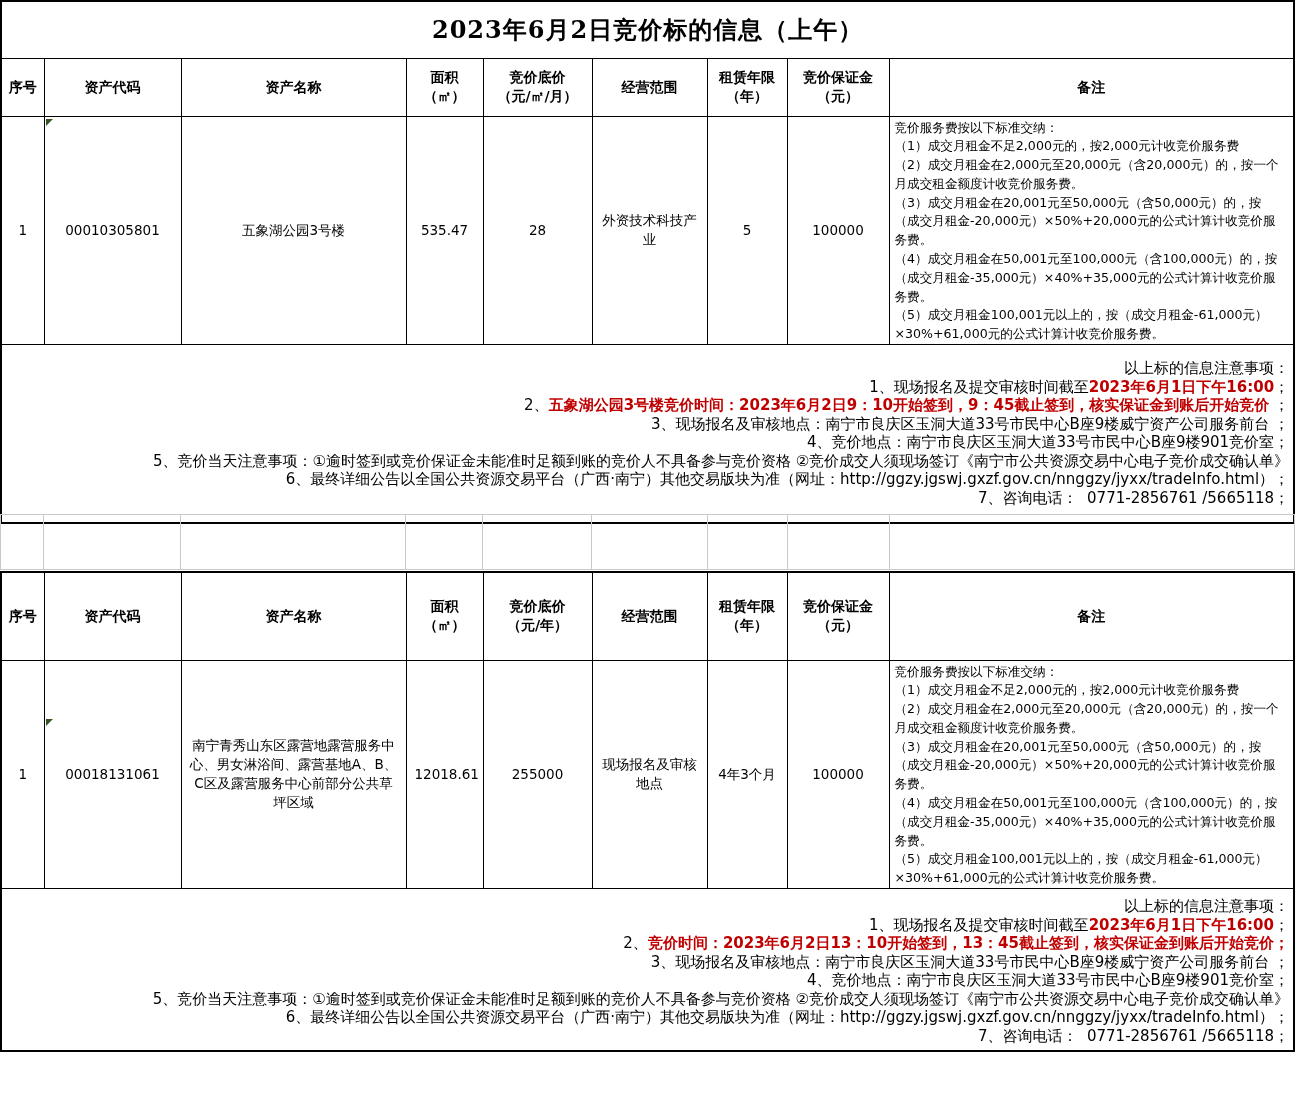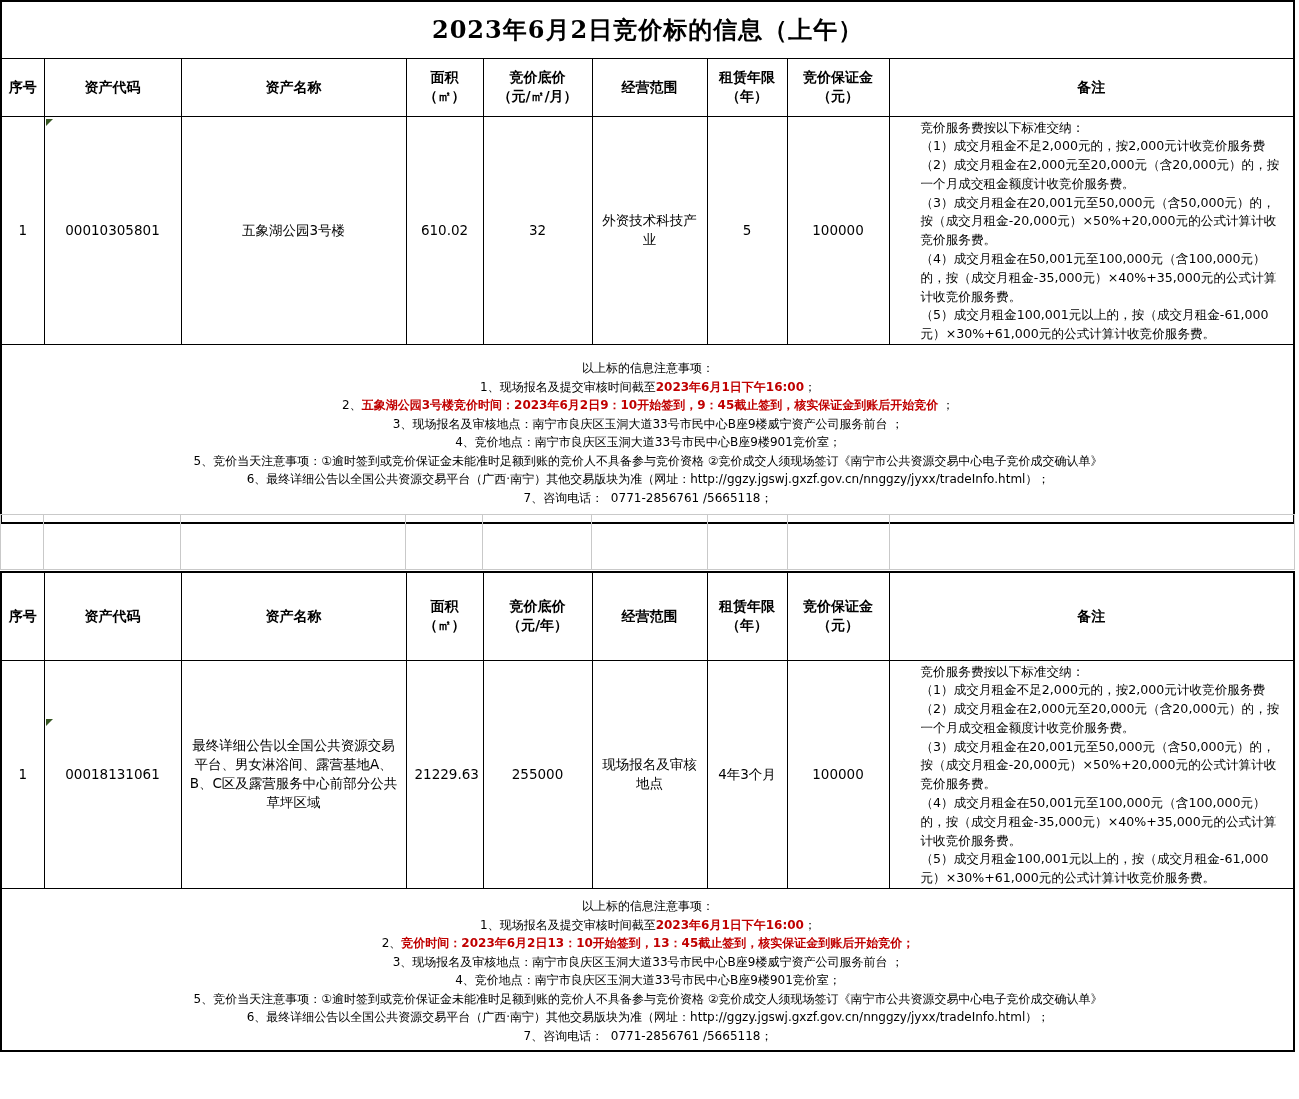--- a/index.html
+++ b/index.html
@@ -10,26 +10,26 @@
   table.sheet { position:absolute; left:0; border-collapse:collapse; table-layout:fixed;
     border:2px solid #000; width:1295px; }
   table.sheet td, table.sheet th { border:1px solid #000; overflow:hidden; }
   td.title-cell { text-align:center; font-weight:bold; font-size:24px;
     font-family:"DejaVu Serif", serif; letter-spacing:1px; border-bottom:1px solid #000; }
   th.colhead { font-size:14px; font-weight:bold; text-align:center; white-space:pre-line;
     vertical-align:middle; line-height:19px; padding:0 2px; }
   td.dcell { font-size:13.5px; text-align:center; vertical-align:middle; line-height:19px; padding:0 8px; }
   td.remarks-cell { font-size:12.6px; text-align:left; vertical-align:top;
     line-height:18.8px; padding:2px 10px 0 5px; }
-  td.notes-cell { font-size:12px; text-align:center; vertical-align:top;
+  td.notes-cell { font-size:15px; text-align:right; vertical-align:top;
     line-height:18.5px; padding:14px 4px 0 5px; }
   td.notes-cell.t2 { padding-top:8px; }
   .nline { white-space:pre-wrap; }
   .red { color:var(--red,#c00000);font-weight:bold; }
-  .rline { white-space:pre-wrap;margin-left:26px; }
+  .rline { white-space:pre-wrap; }
   
   table.gapgrid { position:absolute; left:0; top:514px; border-collapse:collapse;
     table-layout:fixed; width:1295px; border:none; }
   table.gapgrid td { border:1px solid #c9c9c9; height:52px; }
   
   .green-tri { position:absolute; width:0; height:0;
     border-left:7px solid #375623; border-bottom:7px solid transparent; }
 </style>
 </head>
 <body>
@@ -64,22 +64,22 @@
       <th class="colhead">租赁年限
 （年）</th>
       <th class="colhead">竞价保证金
 （元）</th>
       <th class="colhead">备注</th>
     </tr>
     <tr style="height:215px">
       <td class="dcell">1</td>
       <td class="dcell">00010305801</td>
       <td class="dcell">五象湖公园3号楼</td>
-      <td class="dcell">610.02</td>
-      <td class="dcell">32</td>
+      <td class="dcell">535.47</td>
+      <td class="dcell">28</td>
       <td class="dcell">外资技术科技产业</td>
       <td class="dcell">5</td>
       <td class="dcell">100000</td>
       <td class="remarks-cell">
             <div class="rline">竞价服务费按以下标准交纳：</div>
             <div class="rline">（1）成交月租金不足2,000元的，按2,000元计收竞价服务费</div>
             <div class="rline">（2）成交月租金在2,000元至20,000元（含20,000元）的，按一个月成交租金额度计收竞价服务费。</div>
             <div class="rline">（3）成交月租金在20,001元至50,000元（含50,000元）的，按（成交月租金-20,000元）×50%+20,000元的公式计算计收竞价服务费。</div>
             <div class="rline">（4）成交月租金在50,001元至100,000元（含100,000元）的，按（成交月租金-35,000元）×40%+35,000元的公式计算计收竞价服务费。</div>
             <div class="rline">（5）成交月租金100,001元以上的，按（成交月租金-61,000元）×30%+61,000元的公式计算计收竞价服务费。</div>
@@ -152,22 +152,22 @@
       <th class="colhead">经营范围</th>
       <th class="colhead">租赁年限
 （年）</th>
       <th class="colhead">竞价保证金
 （元）</th>
       <th class="colhead">备注</th>
     </tr>
     <tr style="height:214px">
       <td class="dcell">1</td>
       <td class="dcell">00018131061</td>
-      <td class="dcell">最终详细公告以全国公共资源交易平台、男女淋浴间、露营基地A、B、C区及露营服务中心前部分公共草坪区域</td>
-      <td class="dcell">21229.63</td>
+      <td class="dcell">南宁青秀山东区露营地露营服务中心、男女淋浴间、露营基地A、B、C区及露营服务中心前部分公共草坪区域</td>
+      <td class="dcell">12018.61</td>
       <td class="dcell">255000</td>
       <td class="dcell">现场报名及审核地点</td>
       <td class="dcell">4年3个月</td>
       <td class="dcell">100000</td>
       <td class="remarks-cell">
             <div class="rline">竞价服务费按以下标准交纳：</div>
             <div class="rline">（1）成交月租金不足2,000元的，按2,000元计收竞价服务费</div>
             <div class="rline">（2）成交月租金在2,000元至20,000元（含20,000元）的，按一个月成交租金额度计收竞价服务费。</div>
             <div class="rline">（3）成交月租金在20,001元至50,000元（含50,000元）的，按（成交月租金-20,000元）×50%+20,000元的公式计算计收竞价服务费。</div>
             <div class="rline">（4）成交月租金在50,001元至100,000元（含100,000元）的，按（成交月租金-35,000元）×40%+35,000元的公式计算计收竞价服务费。</div>

